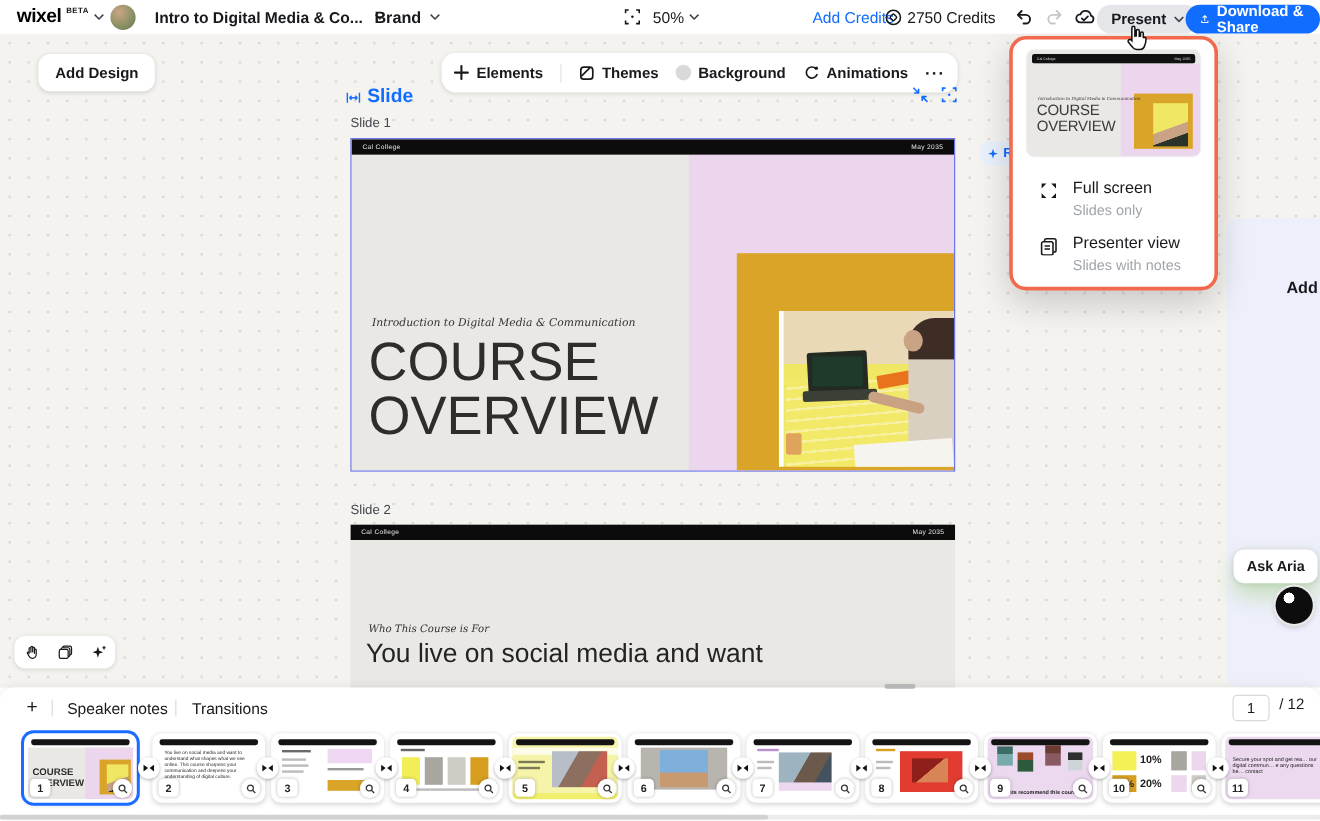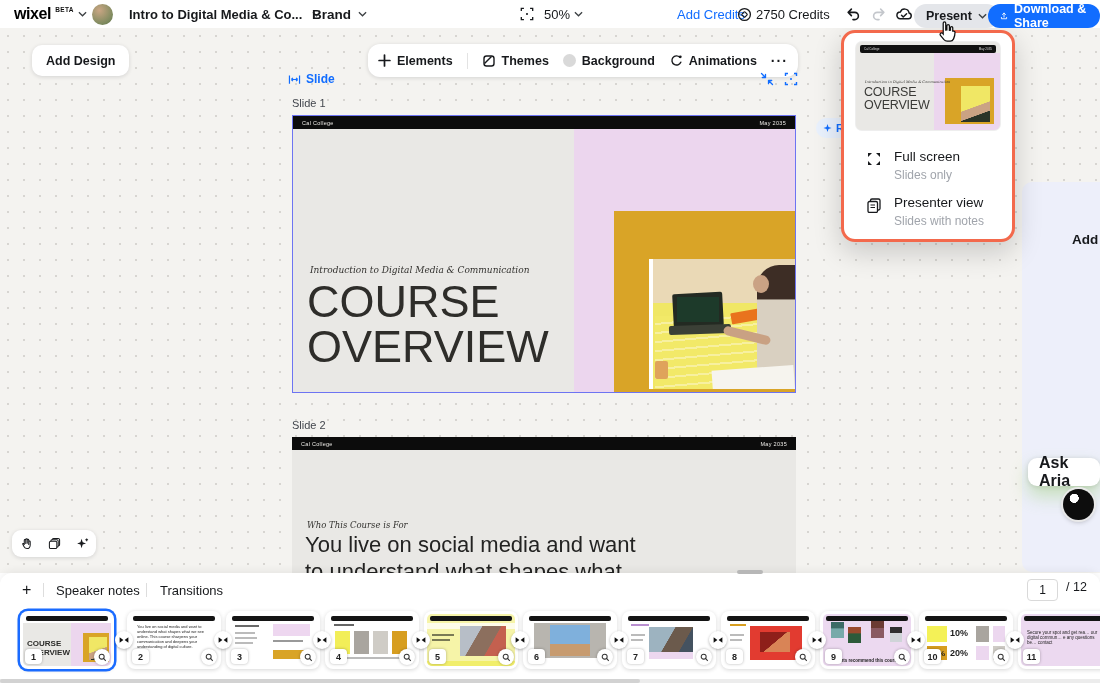--- a/index.html
+++ b/index.html
@@ -22,39 +22,39 @@
 
   
   #canvas{position:absolute;left:0;top:28px;width:1100px;height:545px;background:#f4f3f0;
     background-image:radial-gradient(#d7d5d1 1.1px,transparent 1.3px);background-size:16px 16px}
   .floatcard{position:absolute;background:#fff;border-radius:10px;box-shadow:0 1px 4px rgba(20,20,25,.14)}
   #adddesign{left:32px;top:17px;height:31px;display:flex;align-items:center;padding:0 14px;font-size:12.5px;font-weight:600;color:#17191c}
   #maintools{left:368px;top:16px;height:33px;display:flex;align-items:center;padding:0 10px;gap:14px;font-size:12.5px;font-weight:600;color:#17191c;border-radius:12px}
   .tool{display:flex;align-items:center;gap:6px;cursor:pointer}
   .vdiv{width:1px;height:16px;background:#e3e3e3}
 
-  .slidetag{position:absolute;left:288px;top:44px;display:flex;align-items:center;gap:5px;color:#116dff;font-size:12px;font-weight:700}
+  .slidetag{position:absolute;left:288px;top:44px;display:flex;align-items:center;gap:5px;color:#116dff;font-size:16px;font-weight:700}
   .canvicon{position:absolute;top:44px;color:#116dff;cursor:pointer}
 
   
   .slidelabel{position:absolute;font-size:11px;color:#42464d}
   .slide{position:absolute;left:292px;width:504px;background:#e9e8e5;overflow:hidden}
   .sbar{position:absolute;left:0;top:0;right:0;height:13px;background:#0c0c0c;color:#eceae6;font-size:5.5px;letter-spacing:.3px;display:flex;align-items:center;justify-content:space-between;padding:0 9px}
   .kicker{font-family:"DejaVu Serif",serif;font-style:italic;color:#33322f}
   .bigtitle{font-weight:500;color:#2e2d2a;letter-spacing:0}
 
   
   #addpanel{position:absolute;left:1022px;top:154px;width:78px;height:390px;background:#edeffa;border-radius:10px 0 0 10px}
   #addpanel span{position:absolute;left:50px;top:50px;font-size:13.5px;font-weight:600;color:#17191c}
 
   
   #lefttools{left:12px;top:502px;width:84px;height:27px;display:flex;align-items:center;justify-content:space-around;border-radius:9px}
 
   
-  #askaria{position:absolute;left:1028px;top:458px;height:28px;padding:0 11px;display:flex;align-items:center;background:#fff;border-radius:9px;font-size:16px;font-weight:600;color:#17191c;box-shadow:0 10px 18px rgba(150,205,110,.45),0 1px 5px rgba(0,0,0,.15);z-index:20}
+  #askaria{position:absolute;left:1028px;top:458px;height:28px;padding:0 11px;display:flex;align-items:center;background:#fff;border-radius:9px;font-size:12px;font-weight:600;color:#17191c;box-shadow:0 10px 18px rgba(150,205,110,.45),0 1px 5px rgba(0,0,0,.15);z-index:20}
   #ariaorb{position:absolute;left:1063px;top:489px;width:31px;height:31px;border-radius:50%;
     background:radial-gradient(circle at 36% 30%,#ffffff 0 15%,#0d0d0d 16%);
     box-shadow:0 0 0 2px #e9e9e9,0 2px 5px rgba(0,0,0,.25);z-index:20}
 
   
   #presentmenu{position:absolute;left:841px;top:30px;width:174px;height:212px;background:#fff;border:3px solid #f3694c;border-radius:14px;box-shadow:0 10px 28px rgba(0,0,0,.18);z-index:50}
   #pthumb{position:absolute;left:12px;top:9px;width:144px;height:88px;border-radius:6px;overflow:hidden;background:#e9e8e5;box-shadow:0 0 0 1px #eee}
   .menurow{position:absolute;left:22px;display:flex;gap:12px;cursor:pointer}
   .menurow .t1{font-size:13.5px;font-weight:500;color:#17191c}
   .menurow .t2{font-size:12px;color:#a0a4ab;margin-top:4px}
@@ -261,21 +261,20 @@
 
     <span class="slidelabel" style="left:292px;top:391px">Slide 2</span>
     <div class="slide" style="top:409px;height:137px">
       <div class="sbar">
         <span>Cal College</span>
         <span>May 2035</span>
       </div>
       <span class="abs kicker" style="left:15px;top:83px;font-size:8.5px">Who This Course is For</span>
       <div class="abs" style="left:13px;top:94px;font-size:22px;line-height:27px;font-weight:500;color:#232322">
         <div>You live on social media and want</div>
-        <div>to understand what shapes what</div>
       </div>
     </div>
 
     <div id="addpanel">
       <span>Add</span>
     </div>
 
     <div id="lefttools" class="floatcard">
       <span>
         <svg width="13" height="13" viewBox="0 0 14 14">

